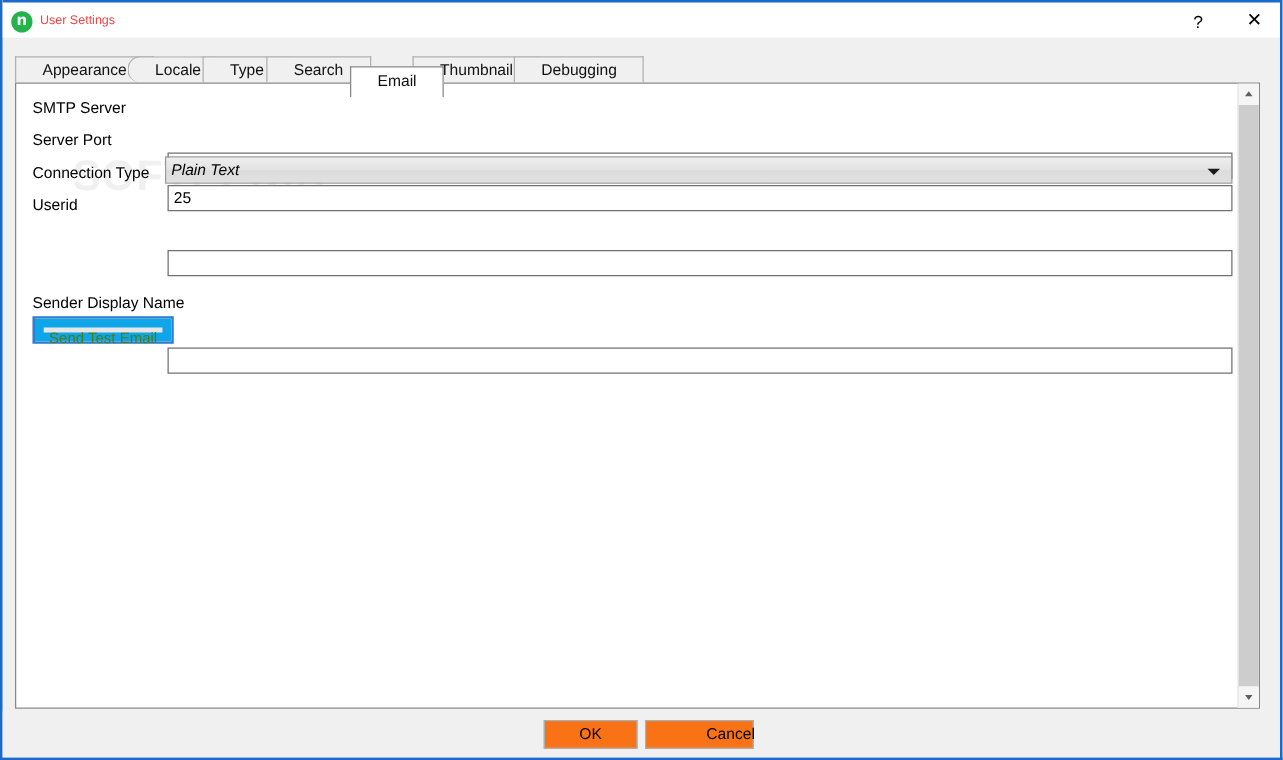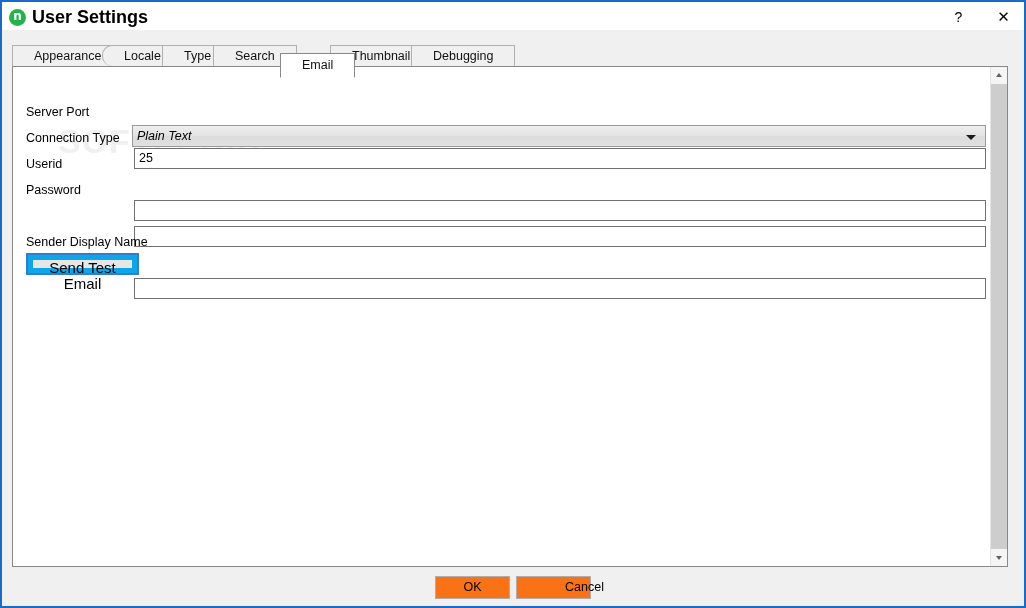--- a/index.html
+++ b/index.html
@@ -44,24 +44,23 @@
     text-align: center;
     color: #ffffff;
     font-size: 12px;
     font-family: "DejaVu Sans", sans-serif;
     font-weight: 700;
   }
   #window-title {
     position: absolute;
     left: 30px; top: 0;
     height: 30px; line-height: 30px;
-    font-size: 18px;
-    color: #000000;
-    white-space: nowrap;
-    font-weight: bold;
+    font-size: 10px;
+    color: #ef4444;
+    white-space: nowrap;
   }
   .titlebtn {
     position: absolute;
     top: 0;
     width: 45px; height: 30px;
     line-height: 30px;
     text-align: center;
     color: #000000;
     background: transparent;
     cursor: default;
@@ -175,26 +174,26 @@
     left: 13px; top: 186px;
     width: 113px; height: 22px;
     border: 2px solid #2f7fd0;
     background: #e6e6e6;
     padding: 0;
     cursor: default;
   }
   #send-test-email .inner {
     position: absolute;
     left: 0; top: 0; right: 0; bottom: 0;
-    border: 5px solid #0ea5e9;
+    border: 7px solid #0ea5e9;
     background: #e6e6e6;
     line-height: 16px;
     text-align: center;
-    font-size: 15px;
-    color: #000000;
+    font-size: 12px;
+    color: #4d7c0f;
   }
 
   
   #scrollbar {
     position: absolute;
     right: 0; top: 0;
     width: 17px; height: 499px;
     background: #f5f5f5;
     border-left: 1px solid #e4e4e4;
   }
@@ -237,21 +236,21 @@
     border: 1px solid #adadad;
     font-size: 12.5px;
     color: #000000;
     text-align: center;
     line-height: 21px;
     cursor: default;
     padding: 0;
     font-family: "Liberation Sans", sans-serif;
   }
   #ok-button     { left: 433px; width: 75px; }
-  #cancel-button { left: 514px; width: 75px; padding-left: 48px; }
+  #cancel-button { left: 514px; width: 87px; padding-left: 48px; }
 </style>
 </head>
 <body>
 
 <div id="window">
 
   <div id="titlebar">
     <div id="app-icon">
       <span class="glyph">n</span>
     </div>
@@ -269,43 +268,43 @@
     <div class="tab" style="left: 318px;">Thumbnail</div>
     <div class="tab" style="left: 399px;">Debugging</div>
   </div>
 
   <div id="panel">
 
     <div id="watermark">
       <span>SOFTPEDIA</span><sup>®</sup>
     </div>
 
+    <div class="row" style="top:6px">
+      <div class="row-label">SMTP Server</div>
+      <div class="row-field"></div>
+    </div>
 
     <div class="row" style="top:32px">
       <div class="row-label">Server Port</div>
       <div class="row-field">25</div>
     </div>
 
     <div class="row" style="top:58px">
       <div class="row-label">Connection Type</div>
       <div class="combo">
         <span>Plain Text</span>
         <span class="combo-arrow"></span>
       </div>
     </div>
 
     <div class="row" style="top:84px">
       <div class="row-label">Userid</div>
       <div class="row-field"></div>
     </div>
 
-    <div class="row" style="top:110px">
-      <div class="row-label">Password</div>
-      <div class="row-field"></div>
-    </div>
 
 
     <div class="row" style="top:162px">
       <div class="row-label">Sender Display Name</div>
       <div class="row-field"></div>
     </div>
 
     <div id="send-test-email">
       <div class="inner">Send Test Email</div>
     </div>

